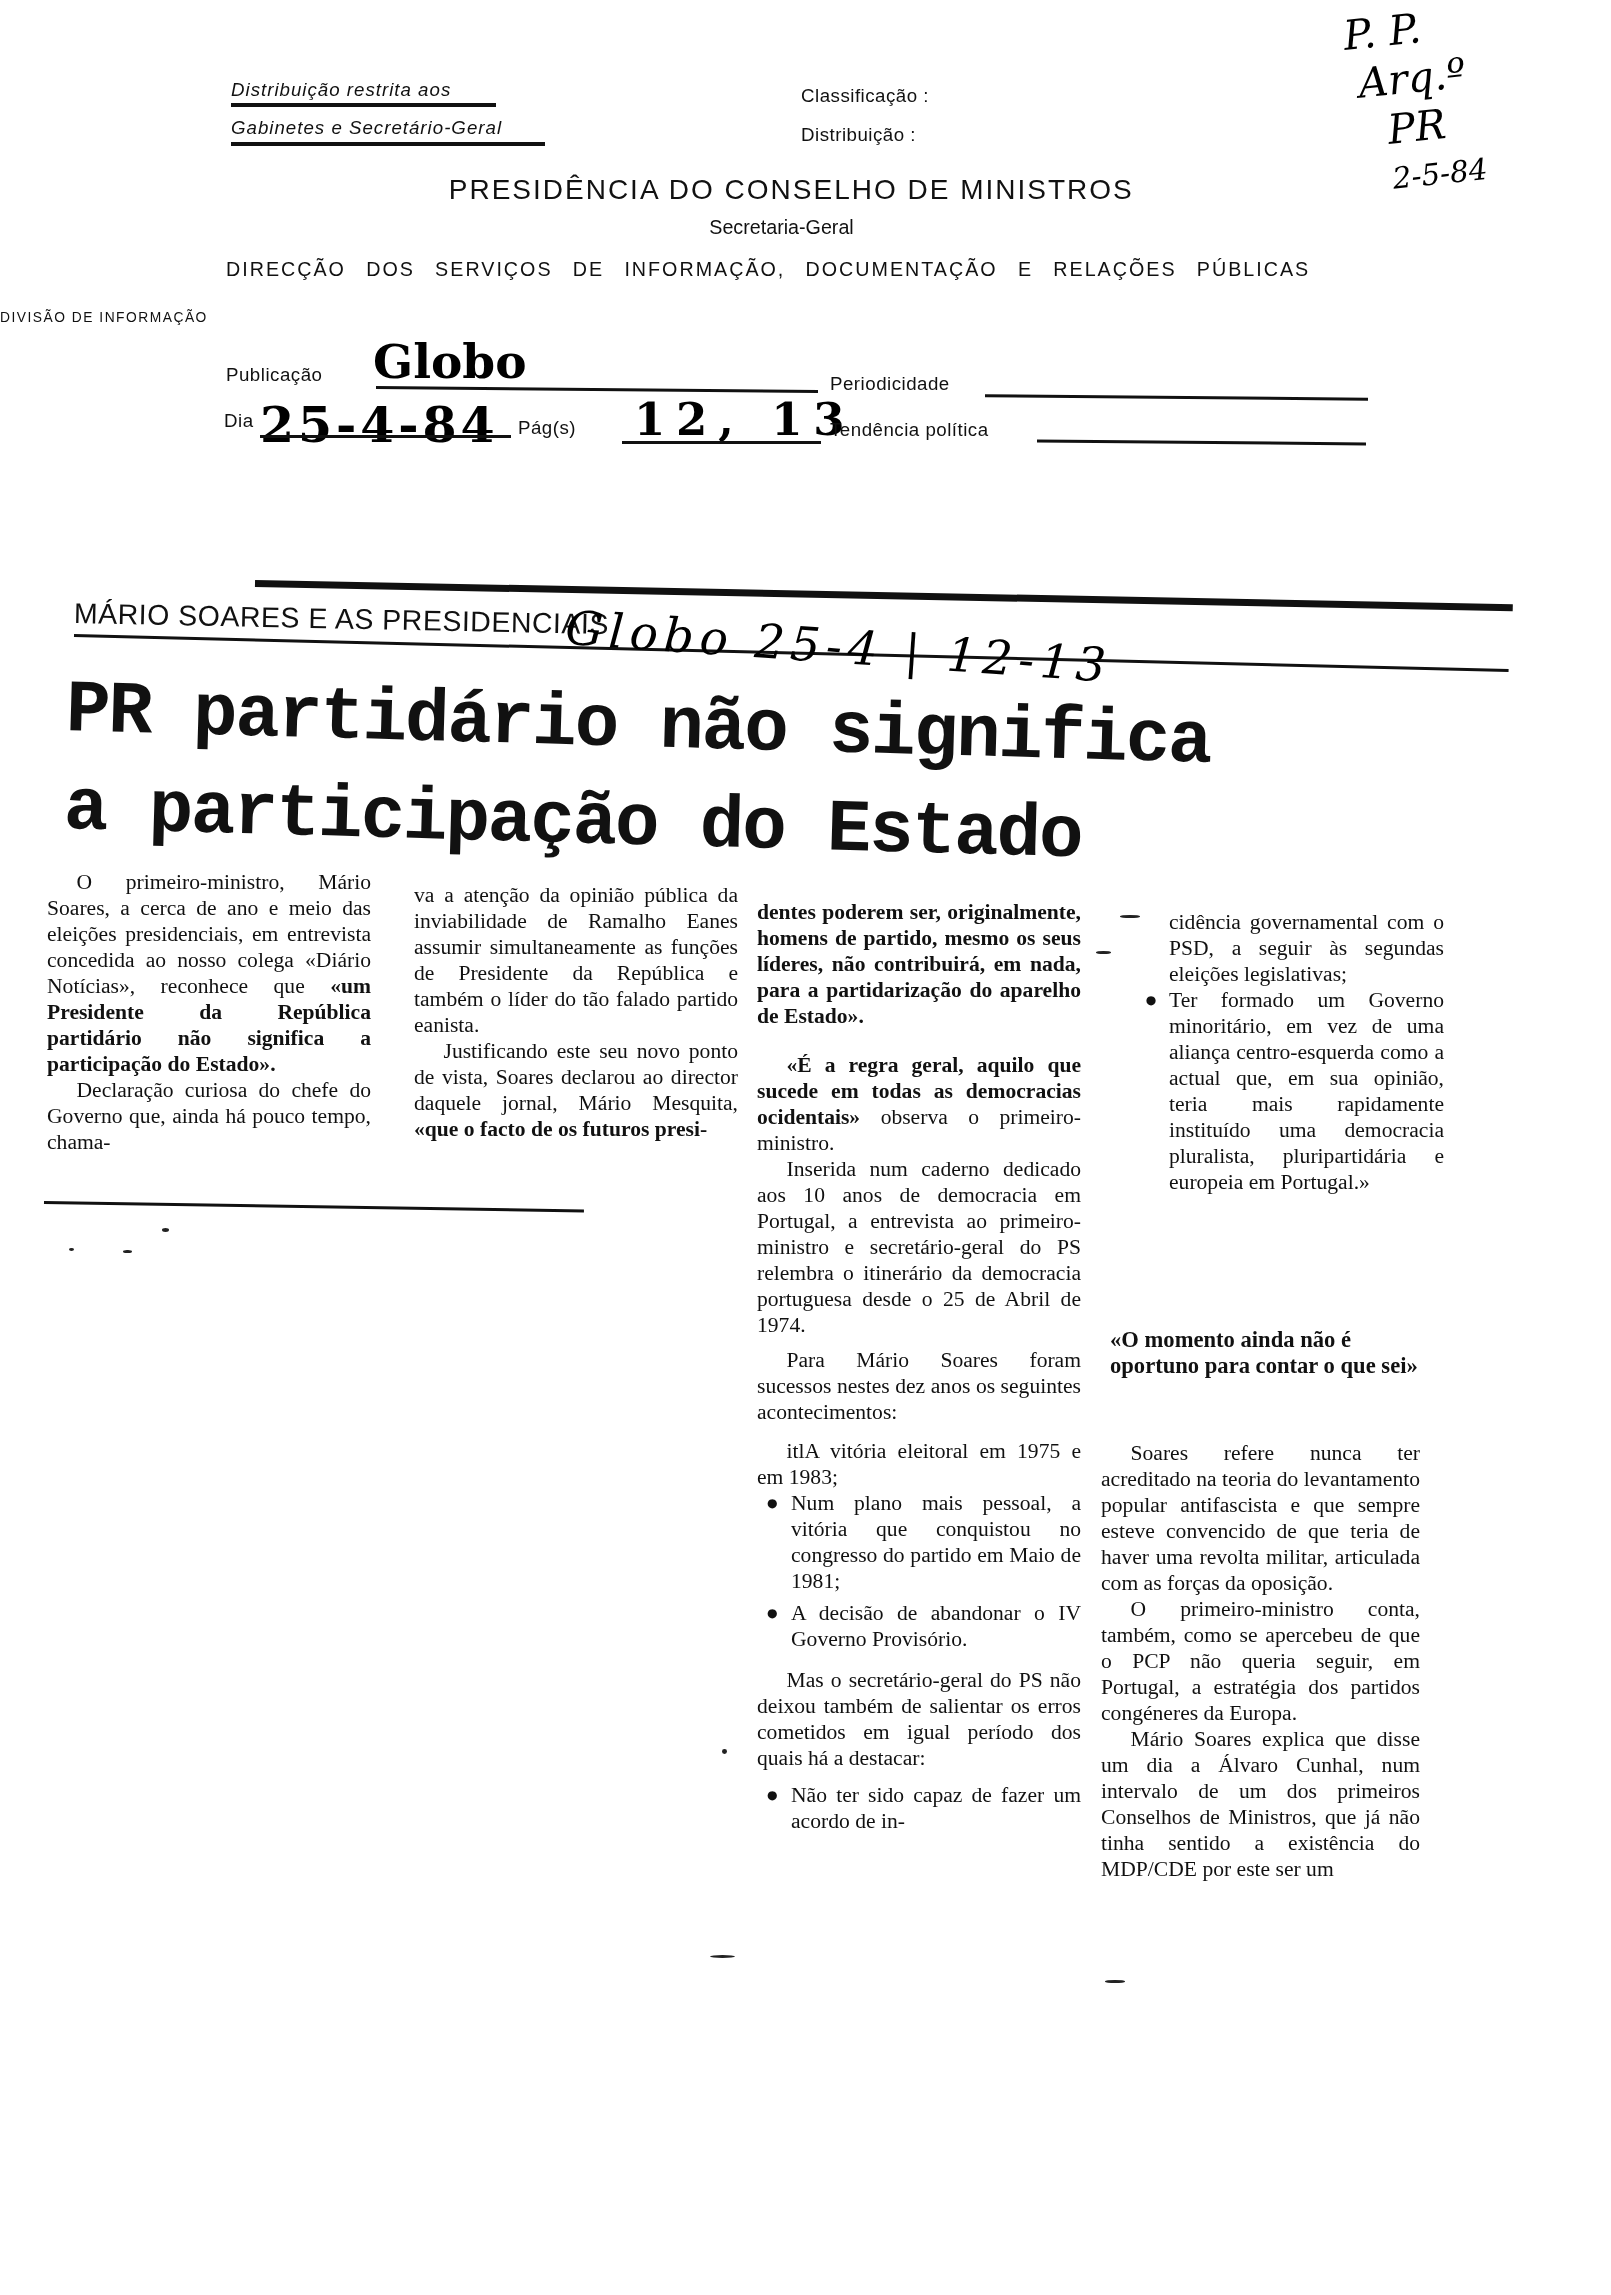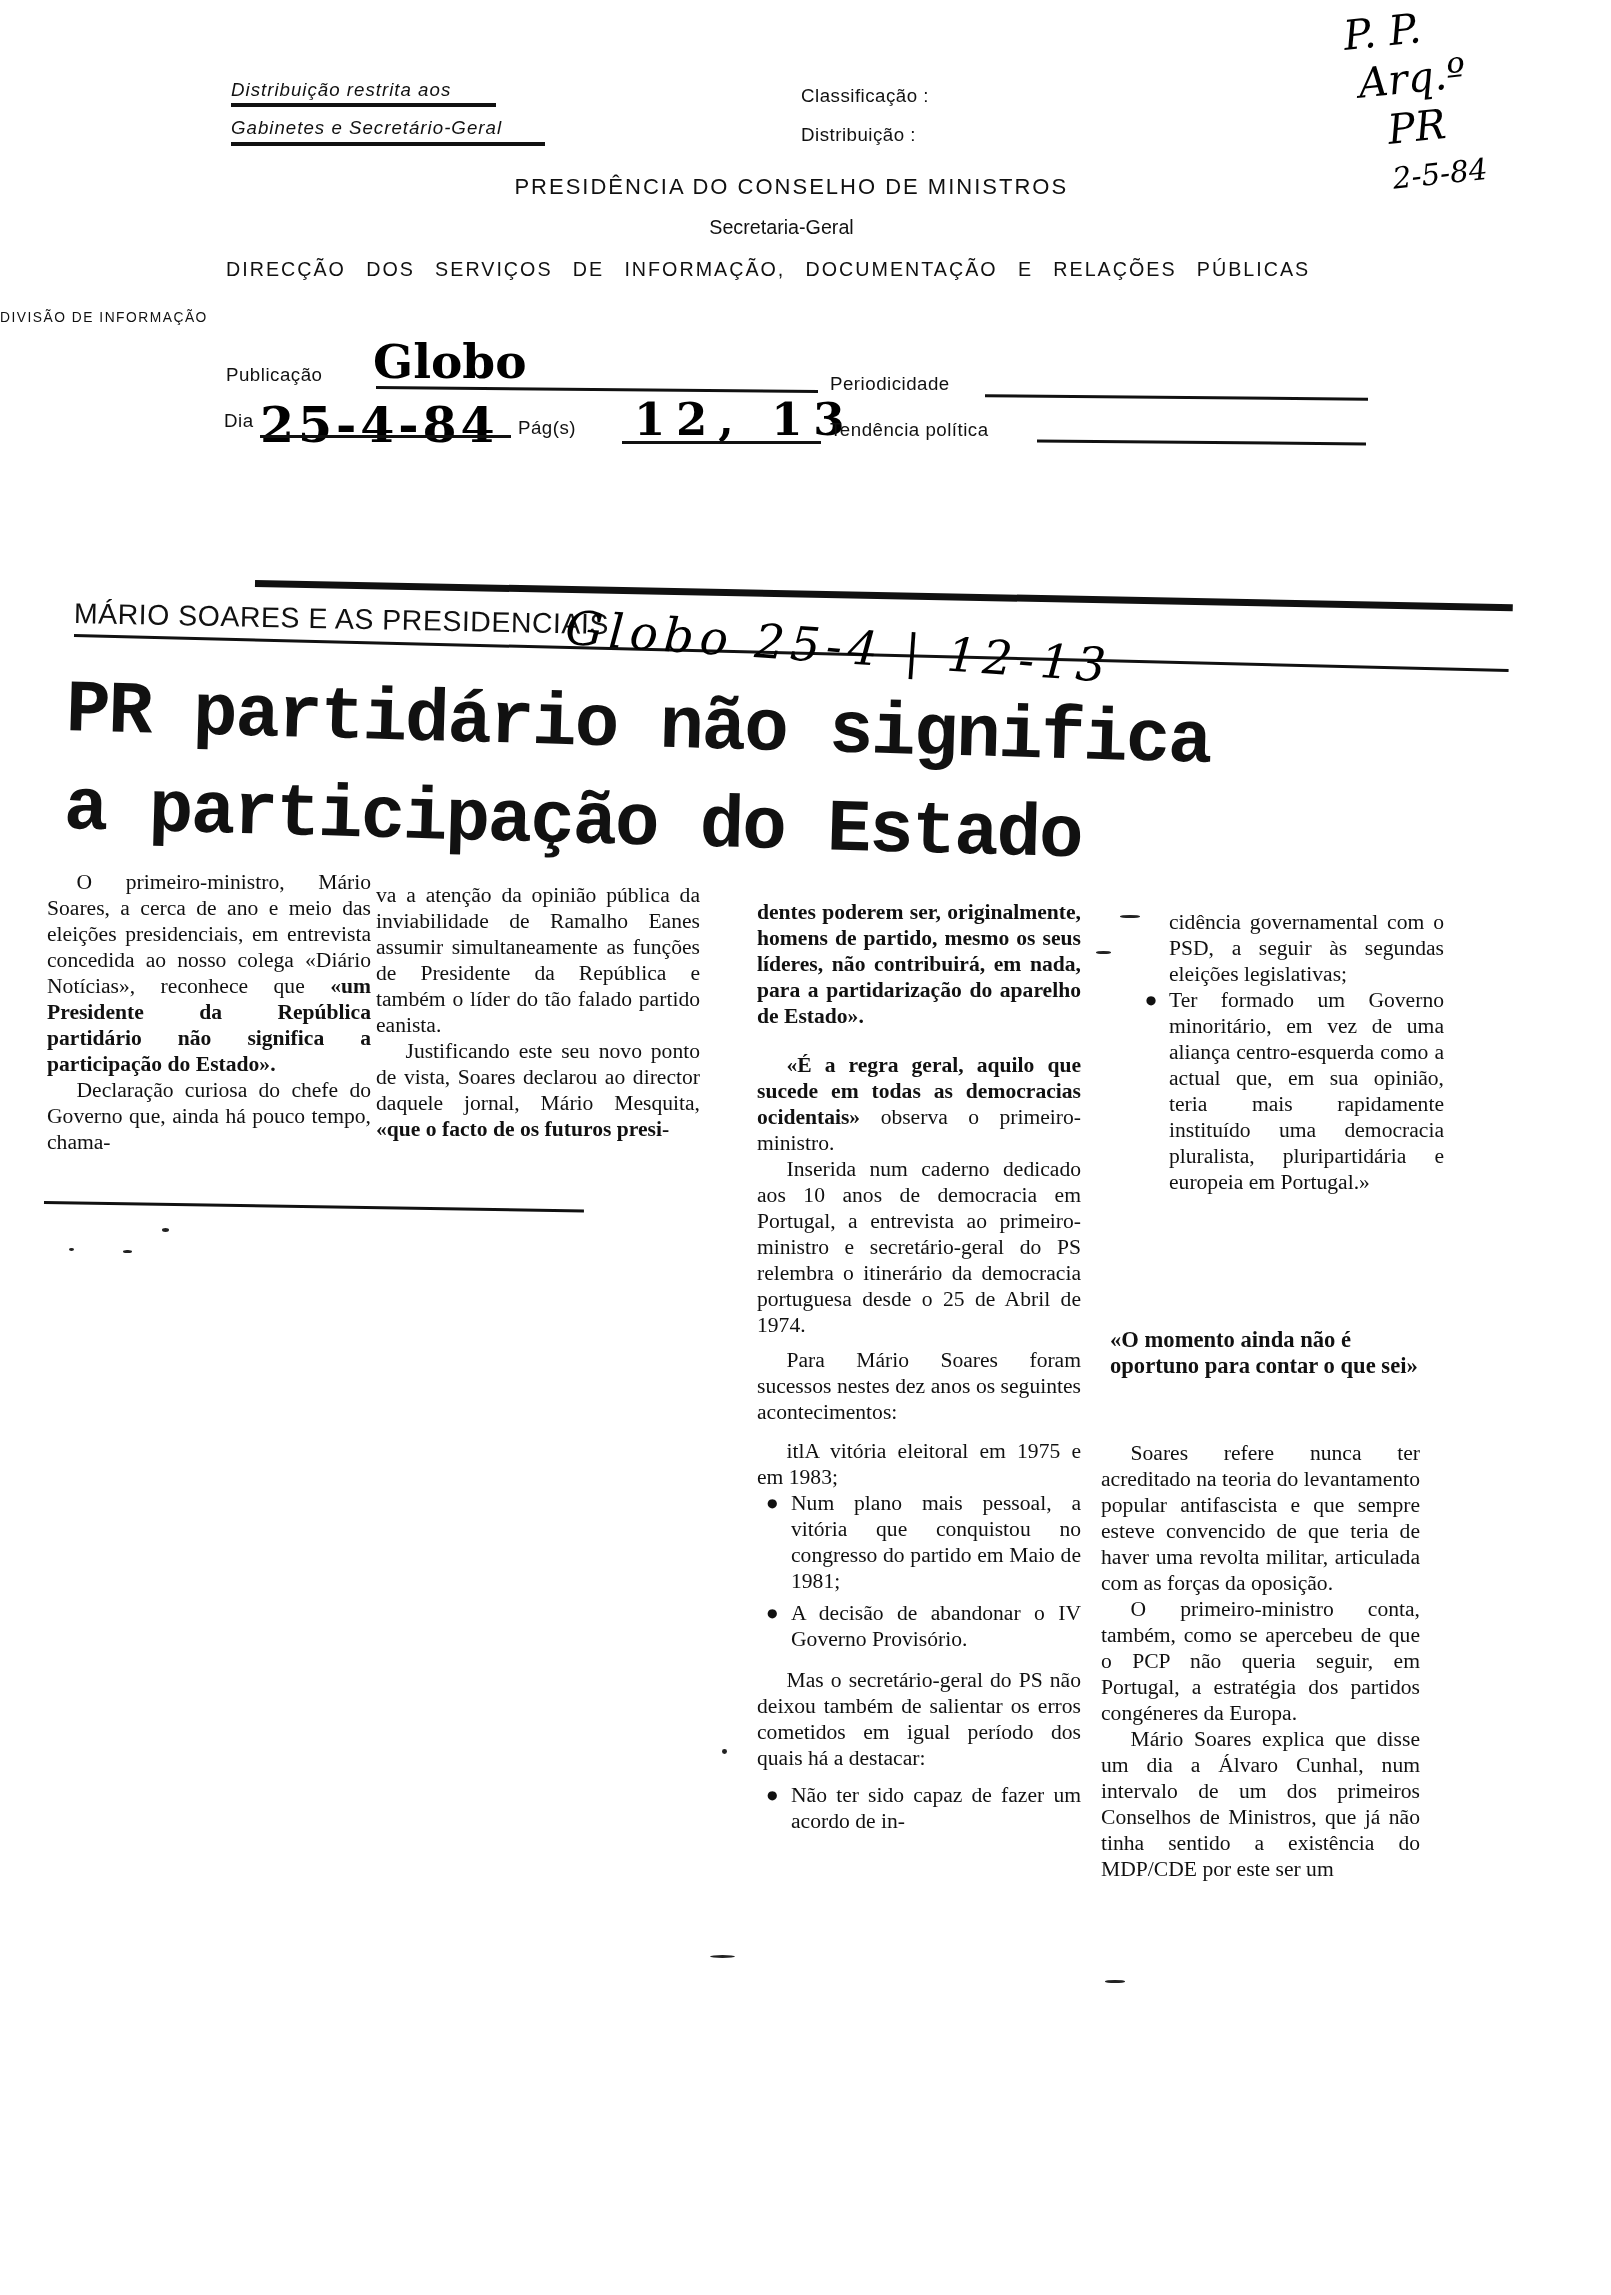--- a/index.html
+++ b/index.html
@@ -3,21 +3,21 @@
 <meta charset="utf-8">
 <style>
   html, body { margin:0; padding:0; background:#ffffff; }
   body { width:1612px; height:2295px; position:relative; overflow:hidden; color:#111; font-family:"Liberation Sans", sans-serif; }
   .abs { position:absolute; }
 
   
   .restr { font-family:"Liberation Sans", sans-serif; font-style:italic; font-size:18.7px; letter-spacing:1px;text-align:right; }
   .restr-line { height:3.9px; background:#111; }
   .formlbl { font-family:"Liberation Sans", sans-serif; font-size:18.7px; letter-spacing:0.5px; }
-  .title-main { font-family:"Liberation Sans", sans-serif; font-size:22px; letter-spacing:2px; }
+  .title-main { font-family:"Liberation Sans", sans-serif; font-size:28px; letter-spacing:2px; }
   .subtitle { font-family:"Liberation Sans", sans-serif; font-size:19.7px; }
   .direccao { font-family:"Liberation Sans", sans-serif; font-size:19.7px; letter-spacing:2px; word-spacing:12.8px; }
   .divisao { font-family:"Liberation Sans", sans-serif; font-size:13.8px; letter-spacing:1.5px; }
   .field-line { height:3.4px; background:#111; }
   .hand { font-family:"DejaVu Serif", serif; font-weight:bold; color:#000; }
   .scrawl { font-family:"DejaVu Serif", serif; font-style:italic; color:#000; }
 
   
   .kicker { font-family:"Liberation Sans", sans-serif; font-size:28.5px; letter-spacing:0.5px; }
   .headline { font-family:"Liberation Mono", monospace; font-weight:bold; font-size:74px; line-height:1; letter-spacing:-2px; }
@@ -83,21 +83,21 @@
 
 <div class="abs headline" style="left:66px; top:673px; transform:rotate(1.6deg); transform-origin:left center; white-space:nowrap;">PR partidário não significa</div>
 <div class="abs headline" style="left:64px; top:771px; transform:rotate(1.6deg); transform-origin:left center; white-space:nowrap;">a participação do Estado</div>
 
 <div class="abs col" style="left:47px; top:869px; width:324px;">
   <p><span>O primeiro-ministro, Mário Soares, a cerca de ano e meio das eleições presidenciais, em entrevista concedida ao nosso colega «Diário Notícias», reconhece que</span> <span class="bold">«um Presidente da República partidário não significa a participação do Estado».</span></p>
   <p>Declaração curiosa do chefe do Governo que, ainda há pouco tempo, chama-</p>
 </div>
 <div class="abs rule" style="left:44px; top:1201px; width:540px; height:2.5px; transform:rotate(0.9deg); transform-origin:left center;"></div>
 
-<div class="abs col" style="left:376px; top:882px; width:324px;">
+<div class="abs col" style="left:414px; top:882px; width:324px;">
   <p class="noind">va a atenção da opinião pública da inviabilidade de Ramalho Eanes assumir simultaneamente as funções de Presidente da República e também o líder do tão falado partido eanista.</p>
   <p><span>Justificando este seu novo ponto de vista, Soares declarou ao director daquele jornal, Mário Mesquita,</span> <span class="bold">«que o facto de os futuros presi-</span></p>
 </div>
 
 <div class="abs col" style="left:757px; top:899px; width:324px;">
   <p class="noind bold">dentes poderem ser, originalmente, homens de partido, mesmo os seus líderes, não contribuirá, em nada, para a partidarização do aparelho de Estado».</p>
   <p style="margin-top:23px;"><span class="bold">«É a regra geral, aquilo que sucede em todas as democracias ocidentais»</span> <span>observa o primeiro-ministro.</span></p>
   <p>Inserida num caderno dedicado aos 10 anos de democracia em Portugal, a entrevista ao primeiro-ministro e secretário-geral do PS relembra o itinerário da democracia portuguesa desde o 25 de Abril de 1974.</p>
   <p style="margin-top:8.8px;">Para Mário Soares foram sucessos nestes dez anos os seguintes acontecimentos:</p>
   <p style="margin-top:12.8px;">itlA vitória eleitoral em 1975 e em 1983;</p>

